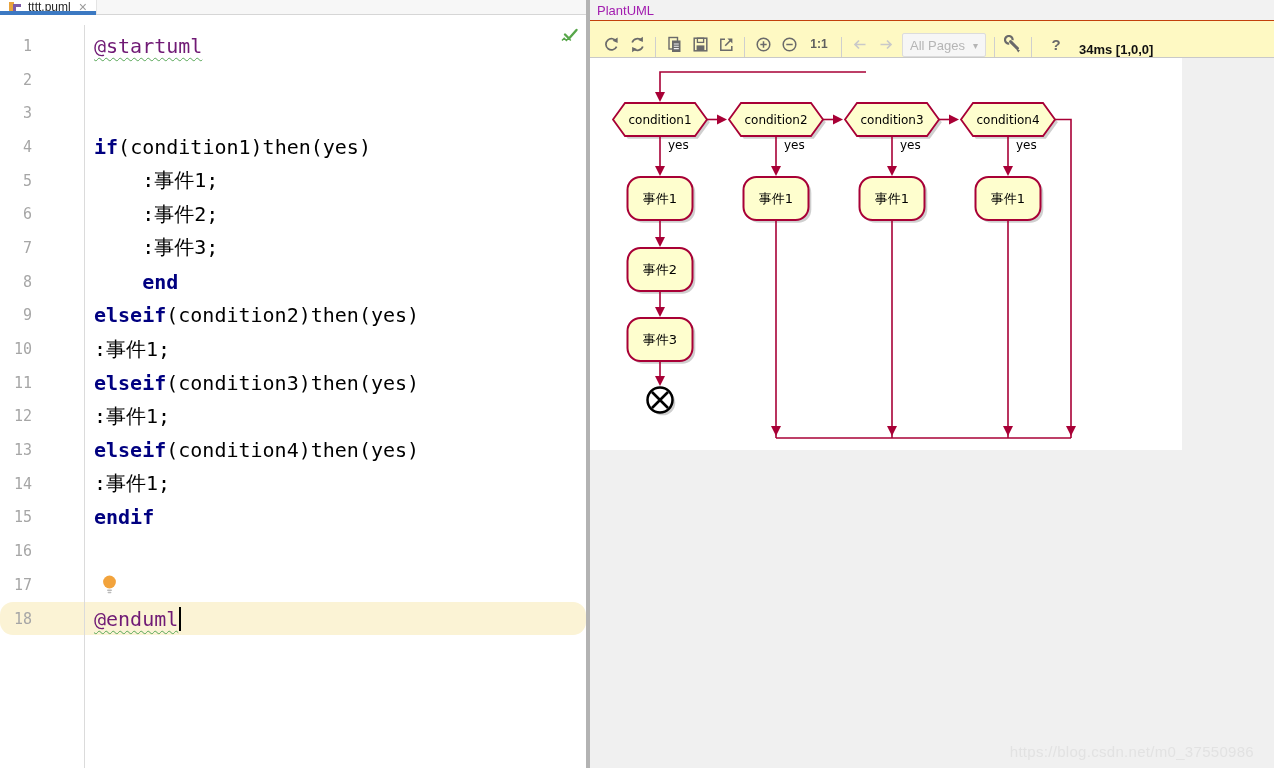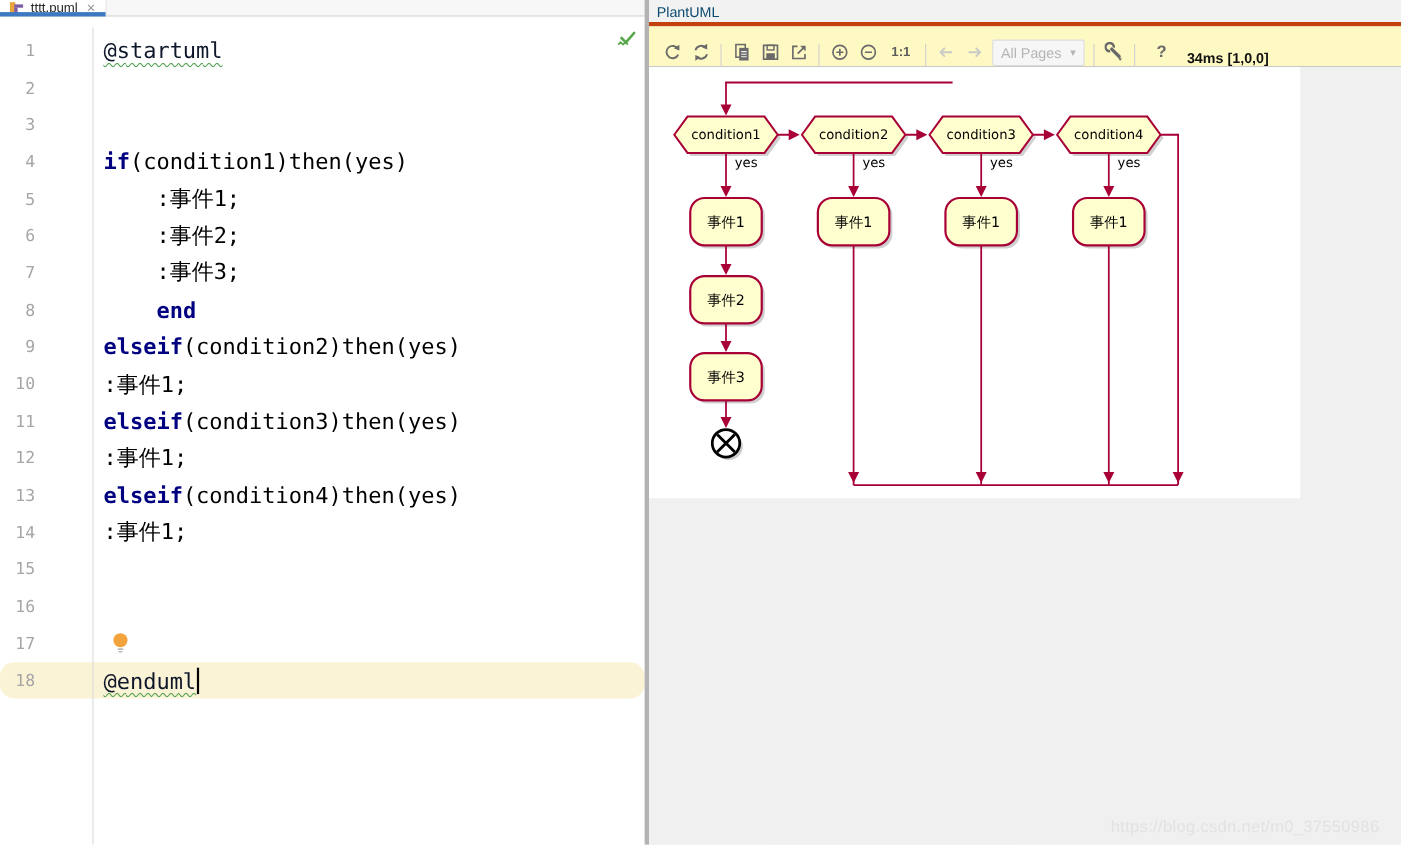--- a/index.html
+++ b/index.html
@@ -24,35 +24,35 @@
   .gutter-sep{position:absolute;left:84px;top:0;bottom:0;width:1px;background:#DBDBDB;z-index:3;}
   #rows{position:absolute;top:4px;left:0;right:0;}
   .row{display:flex;height:33.7px;align-items:center;}
   .row.current{background:#FBF3D5;border-radius:13px;}
   .num{width:84px;padding-right:52px;box-sizing:border-box;text-align:right;color:#A6A6A6;
        font-size:15px;flex:none;}
   .text{padding-left:10px;flex:1;display:flex;align-items:center;white-space:pre;}
   .text span{white-space:pre;}
   .kw{color:#000080;font-weight:bold;}
   .plain{color:#000;}
-  .meta{color:#0f172a;}
+  .meta{color:#701a75;}
   .wavy{text-decoration:underline;text-decoration-style:wavy;text-decoration-color:#57A657;
         text-decoration-thickness:1px;text-underline-offset:4px;}
   .caret{display:inline-block;width:2px;height:24px;background:#000;margin-left:1px;}
   .bulb{margin:0 6px 0 8px;}
   .inspect-ok{position:absolute;top:-2px;right:5px;z-index:4;}
 
   
   .divider{position:absolute;left:586px;top:0;width:4px;height:768px;background:#B3B3B3;}
 
   
   .preview{position:absolute;left:590px;top:0;right:0;bottom:0;background:#F0F0F0;
            display:flex;flex-direction:column;}
-  .pv-title{height:20px;flex:none;background:#F2F2F2;border-bottom:4px solid #c2410c;
-            font-size:13px;color:#0c4a6e;display:flex;align-items:center;padding-left:7px;}
+  .pv-title{height:20px;flex:none;background:#F2F2F2;border-bottom:1px solid #c2410c;
+            font-size:13px;color:#a21caf;display:flex;align-items:center;padding-left:7px;}
   .pv-toolbar{height:36px;flex:none;background:#fef9c3;border-bottom:1px solid #C9C9C9;
               display:flex;align-items:flex-end;padding-left:8px;}
   .tbtn{width:26px;height:26px;display:flex;align-items:center;justify-content:center;flex:none;}
   .tsep{width:1px;height:20px;background:#CFCFCF;margin:0 5px;flex:none;}
   .one2one{font-size:12px;font-weight:bold;color:#5E5E5E;padding:0 4px;}
   .combo{height:24px;width:84px;background:#F6F6F6;border:1px solid #DCDCDC;border-radius:2px;
          color:#B5B5B5;font-size:13px;display:flex;align-items:center;justify-content:space-between;
          padding:0 7px;box-sizing:border-box;margin:0 3px;flex:none;}
   .combo .chev{font-size:10px;color:#B5B5B5;}
   .help{font-size:15px;font-weight:bold;color:#6A6A6A;padding:0 6px;}
@@ -136,20 +136,21 @@
         <div class="row">
           <div class="num">13</div>
           <div class="text"><span class="kw">elseif</span><span class="plain">(condition4)then(yes)</span></div>
         </div>
         <div class="row">
           <div class="num">14</div>
           <div class="text"><span class="plain">:事件1;</span></div>
         </div>
         <div class="row">
           <div class="num">15</div>
+          <div class="text"><span class="kw">endif</span></div>
         </div>
         <div class="row">
           <div class="num">16</div>
           <div class="text"></div>
         </div>
         <div class="row">
           <div class="num">17</div>
           <div class="text">
   <svg class="bulb" width="15" height="21" viewBox="0 0 15 21">
     <circle cx="7.5" cy="8" r="6.4" fill="#F2A33C"></circle>

